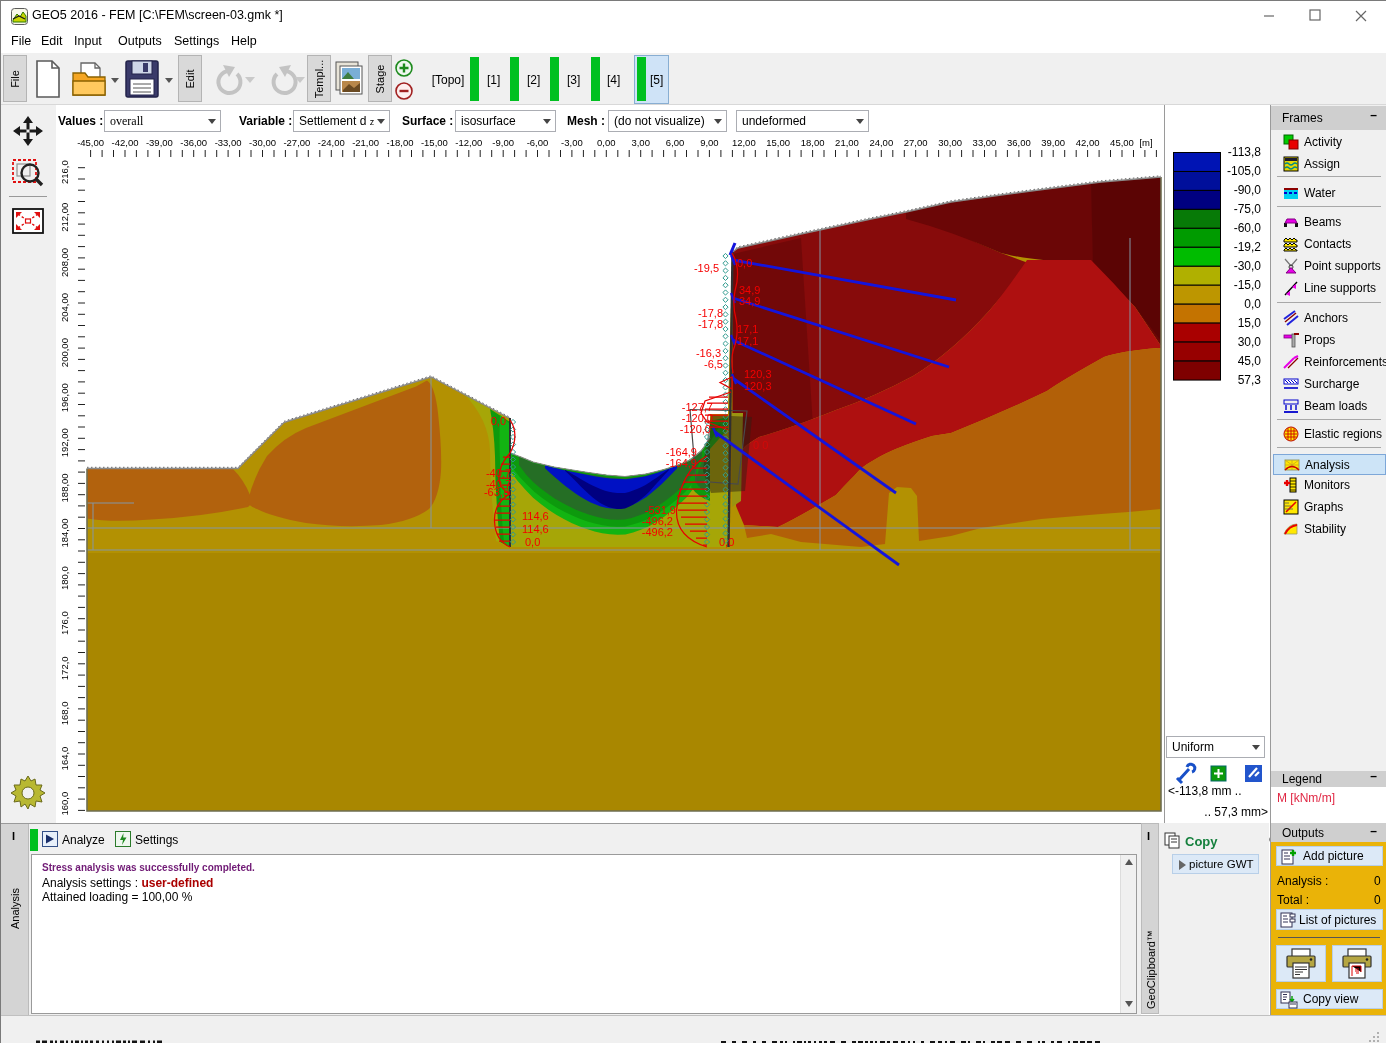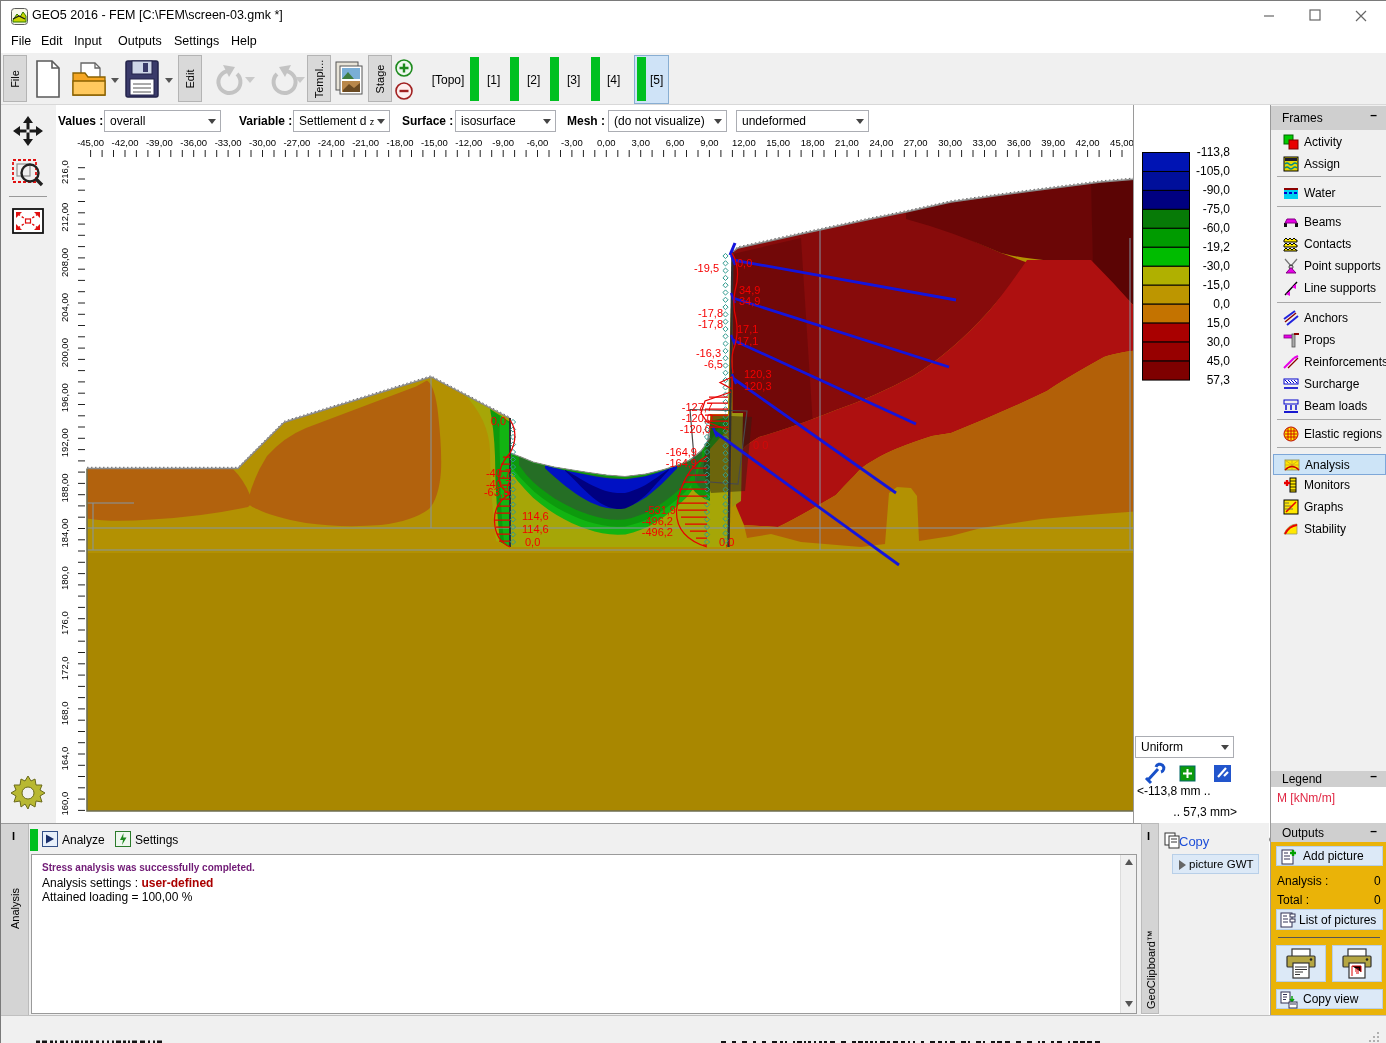--- a/index.html
+++ b/index.html
@@ -149,21 +149,21 @@
       </svg>
       <svg class="abs" style="left:8px;top:668px" width="38" height="38" viewBox="0 0 38 38">
         <g fill="#b8b832" stroke="#6a6a1a" stroke-width="1">
           <path d="M19,3 L22,8 L26,6 L27,12 L33,12 L31,17 L36,20 L31,23 L33,29 L27,28 L26,34 L21,31 L19,36 L16,31 L12,34 L11,28 L5,29 L7,23 L2,20 L7,17 L5,12 L11,12 L12,6 L16,8 Z"></path>
           <circle cx="19" cy="20" r="6" fill="#f0f0f0"></circle>
         </g>
       </svg>
     </div>
     <div class="abs" style="left:55px;top:104px;width:1107px;height:29px;background:#fff;">
       <div class="blab" style="left:2px;top:9px;">Values :</div>
-      <div class="combo" style="left:48px;top:5px;width:117px;">
+      <div class="combo" style="left:48px;top:5px;width:117px;font-family:Liberation Serif, serif;">
         <div class="tx">overall</div>
         <div class="ar"></div>
       </div>
       <div class="blab" style="left:183px;top:9px;">Variable :</div>
       <div class="combo" style="left:237px;top:5px;width:97px;">
         <div class="tx">Settlement d <span style="font-size:9px;">z</span></div>
         <div class="ar"></div>
       </div>
       <div class="blab" style="left:346px;top:9px;">Surface :</div>
       <div class="combo" style="left:399px;top:5px;width:101px;">
@@ -475,21 +475,21 @@
         <text x="738" y="293">34,9</text>
         <text x="738" y="304">34,9</text>
         <text x="736" y="332">17,1</text>
         <text x="736" y="344">17,1</text>
         <text x="743" y="377">120,3</text>
         <text x="743" y="389">120,3</text>
         <text x="718" y="545">0,0</text>
         <text x="752" y="448" opacity="0.5">0 0</text>
       </g>
     </svg>
-    <div class="abs" style="left:1132px;top:104px;width:106px;height:718px;background:#fff;border-left:1px solid #9a9a9a;padding-left:44px;">
+    <div class="abs" style="left:1163px;top:104px;width:106px;height:718px;background:#fff;border-left:1px solid #9a9a9a;padding-left:44px;">
       <svg class="abs" style="left:0;top:0" width="106" height="718">
         <rect x="8.5" y="47.5" width="47" height="18.96" fill="#0014b4" stroke="#000" stroke-width="1"></rect>
         <rect x="8.5" y="66.5" width="47" height="18.96" fill="#000f9b" stroke="#000" stroke-width="1"></rect>
         <rect x="8.5" y="85.4" width="47" height="18.96" fill="#000080" stroke="#000" stroke-width="1"></rect>
         <rect x="8.5" y="104.4" width="47" height="18.96" fill="#077a07" stroke="#000" stroke-width="1"></rect>
         <rect x="8.5" y="123.3" width="47" height="18.96" fill="#009b00" stroke="#000" stroke-width="1"></rect>
         <rect x="8.5" y="142.3" width="47" height="18.96" fill="#00bc00" stroke="#000" stroke-width="1"></rect>
         <rect x="8.5" y="161.3" width="47" height="18.96" fill="#b0b000" stroke="#000" stroke-width="1"></rect>
         <rect x="8.5" y="180.2" width="47" height="18.96" fill="#bd9600" stroke="#000" stroke-width="1"></rect>
         <rect x="8.5" y="199.2" width="47" height="18.96" fill="#c47300" stroke="#000" stroke-width="1"></rect>
@@ -704,21 +704,21 @@
       <div class="abs" style="left:5px;top:6px;font-size:11px;font-weight:bold;">I</div>
       <div class="abs" style="left:3px;top:185px;font-size:11px;color:#000;transform:rotate(-90deg);transform-origin:left top;white-space:nowrap;">GeoClipboard™</div>
     </div>
     <div class="abs" style="left:1158px;top:822px;width:110px;height:192px;background:#f0f0f0;">
       <svg class="abs" style="left:5px;top:9px" width="18" height="18" viewBox="0 0 18 18">
         <rect x="1" y="1" width="10" height="12" fill="#fff" stroke="#333"></rect>
         <rect x="5" y="4" width="10" height="12" fill="#fff" stroke="#333"></rect>
         <line x1="7" y1="7" x2="13" y2="7" stroke="#333"></line>
         <line x1="7" y1="10" x2="13" y2="10" stroke="#333"></line>
       </svg>
-      <div class="abs" style="left:20px;top:11px;font-size:13px;font-weight:normal;color:#1d4ed8;">Copy</div>
+      <div class="abs" style="left:26px;top:11px;font-size:13px;font-weight:bold;color:#15803d;">Copy</div>
       <div class="bluebtn" style="left:13px;top:31px;width:87px;height:20px;">
         <div class="abs" style="left:6px;top:5px;width:0;height:0;border-top:5px solid transparent;border-bottom:5px solid transparent;border-left:7px solid #666;"></div>
         <div class="abs" style="left:16px;top:3px;font-size:11.5px;white-space:nowrap;">picture GWT</div>
       </div>
     </div>
     <div class="abs" style="left:1269px;top:770px;width:117px;height:244px;background:#eab308;border-left:1px solid #9a9a9a;">
       <div class="ptitle" style="left:0;top:0;width:116px;height:16px;">
         <span class="t" style="top:1px;">Legend</span>
         <span class="m" style="top:-2px;">–</span>
       </div>

